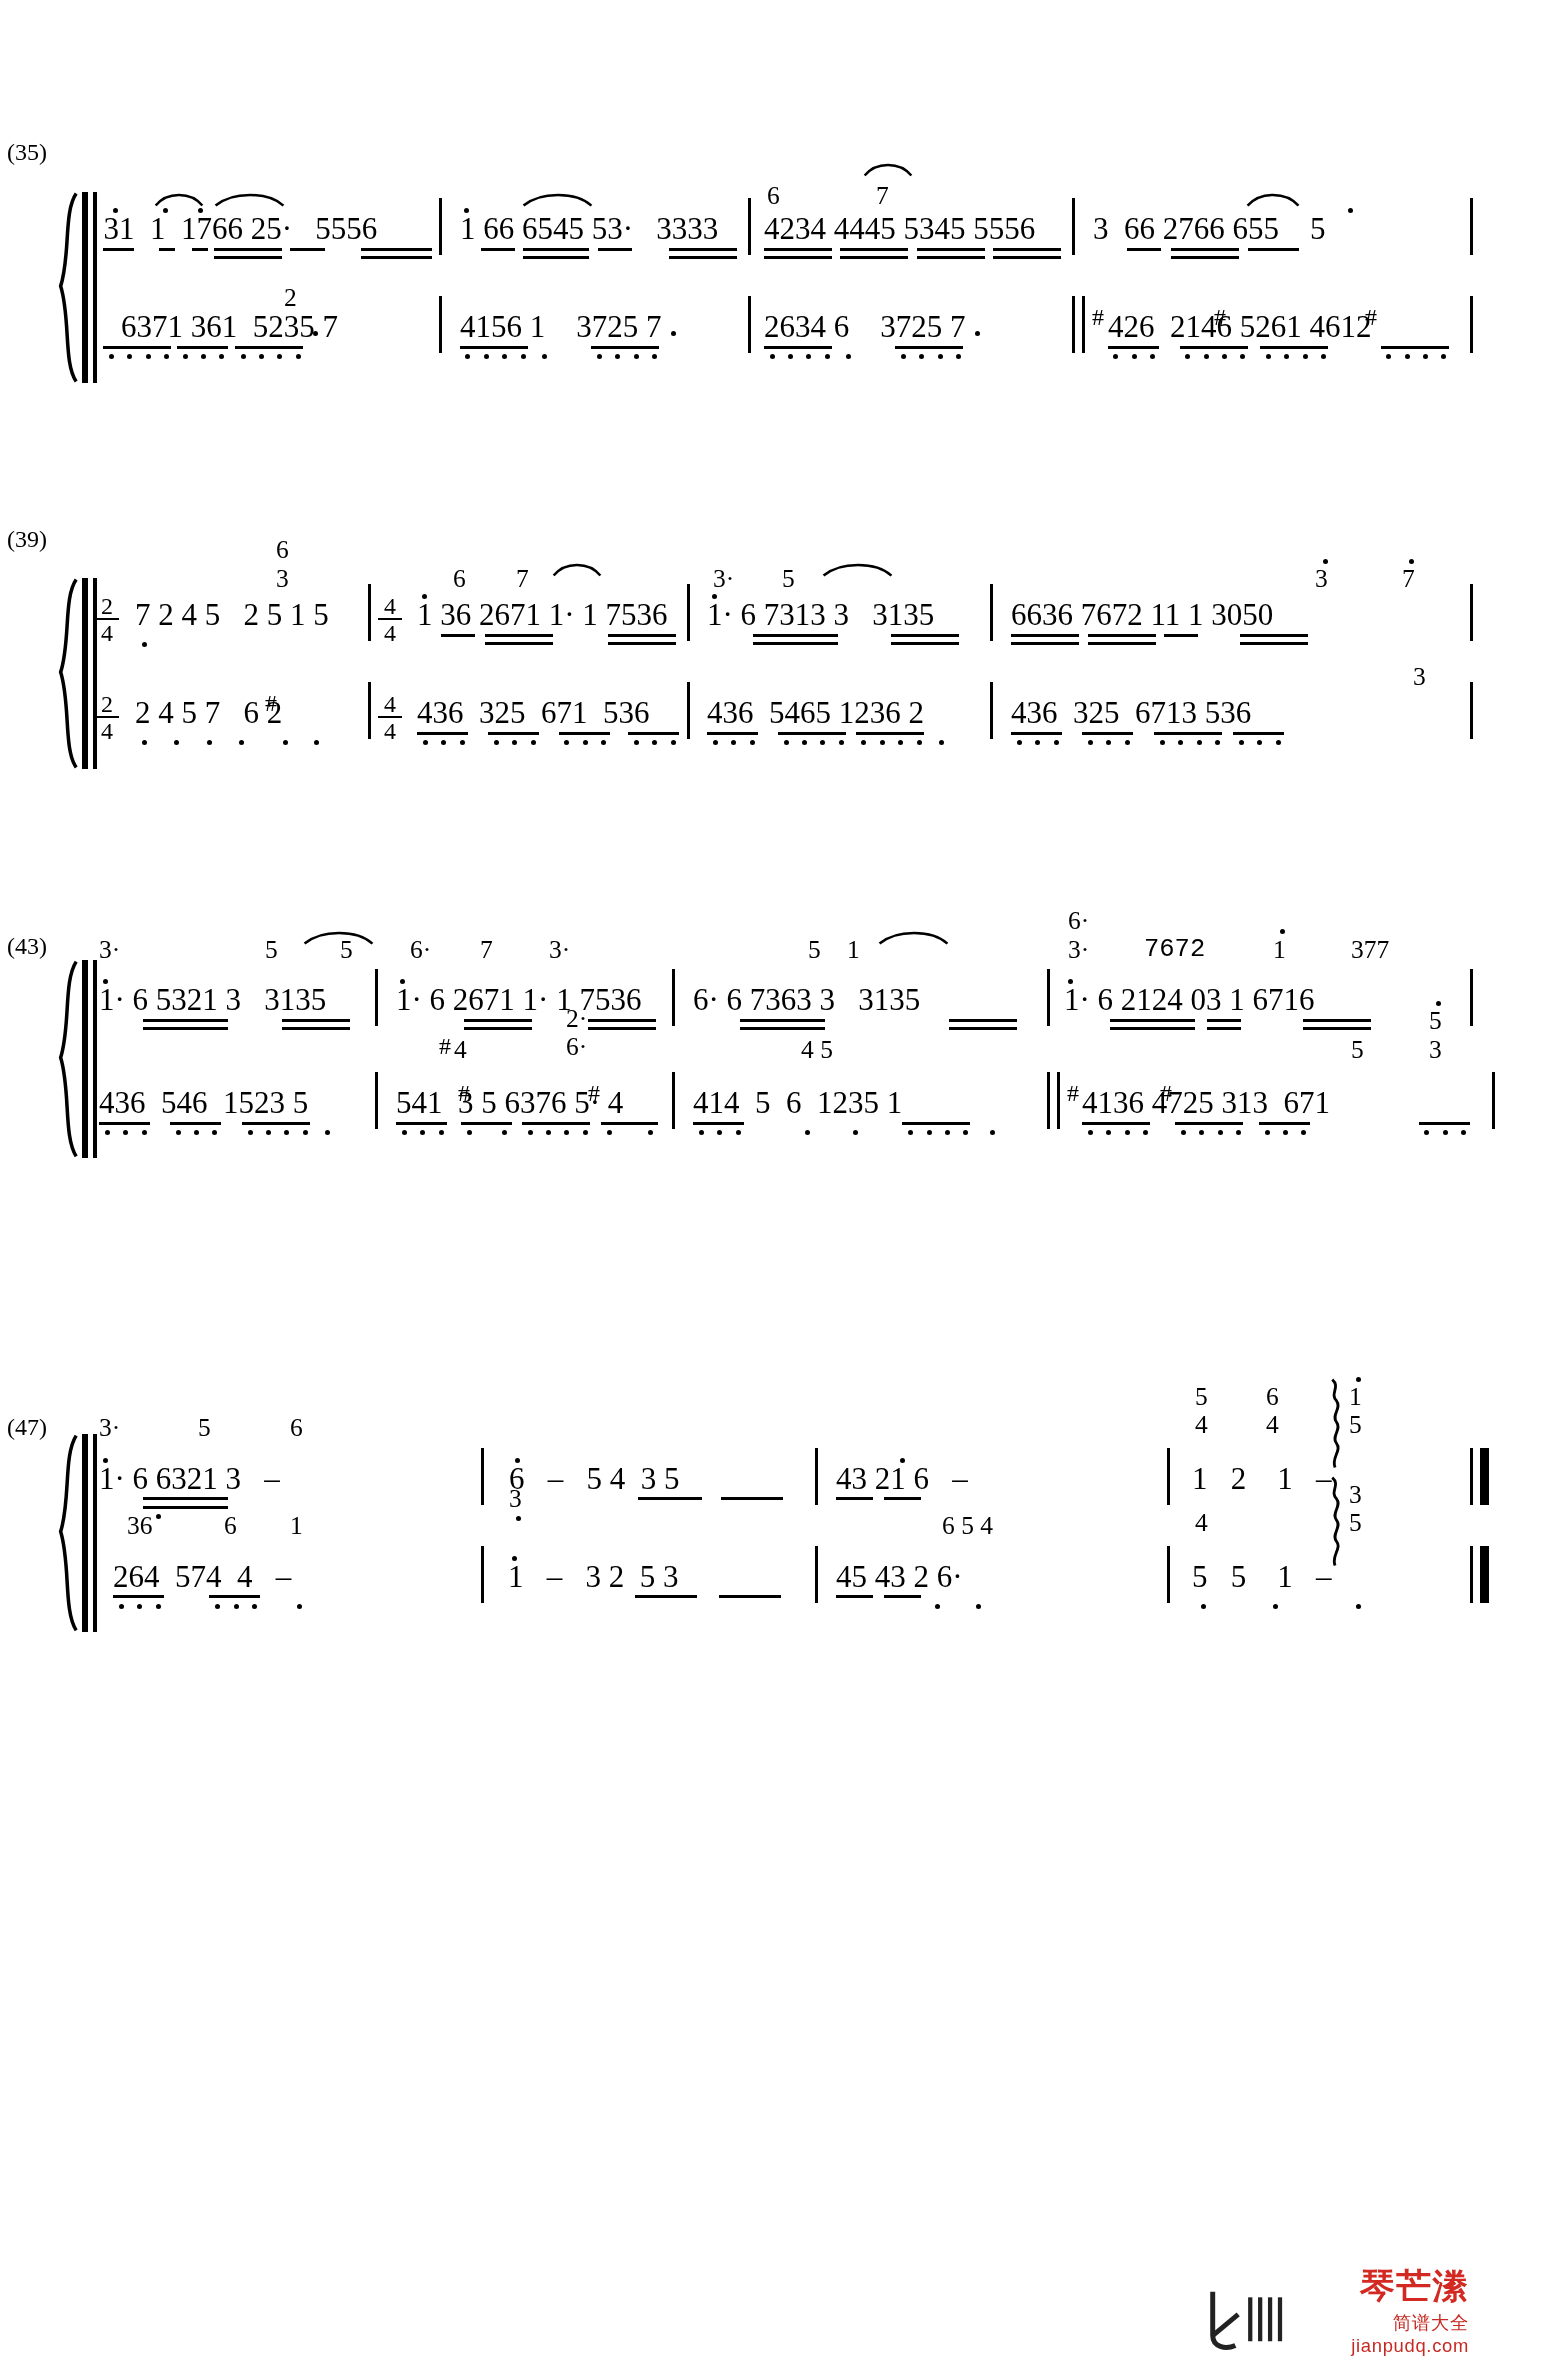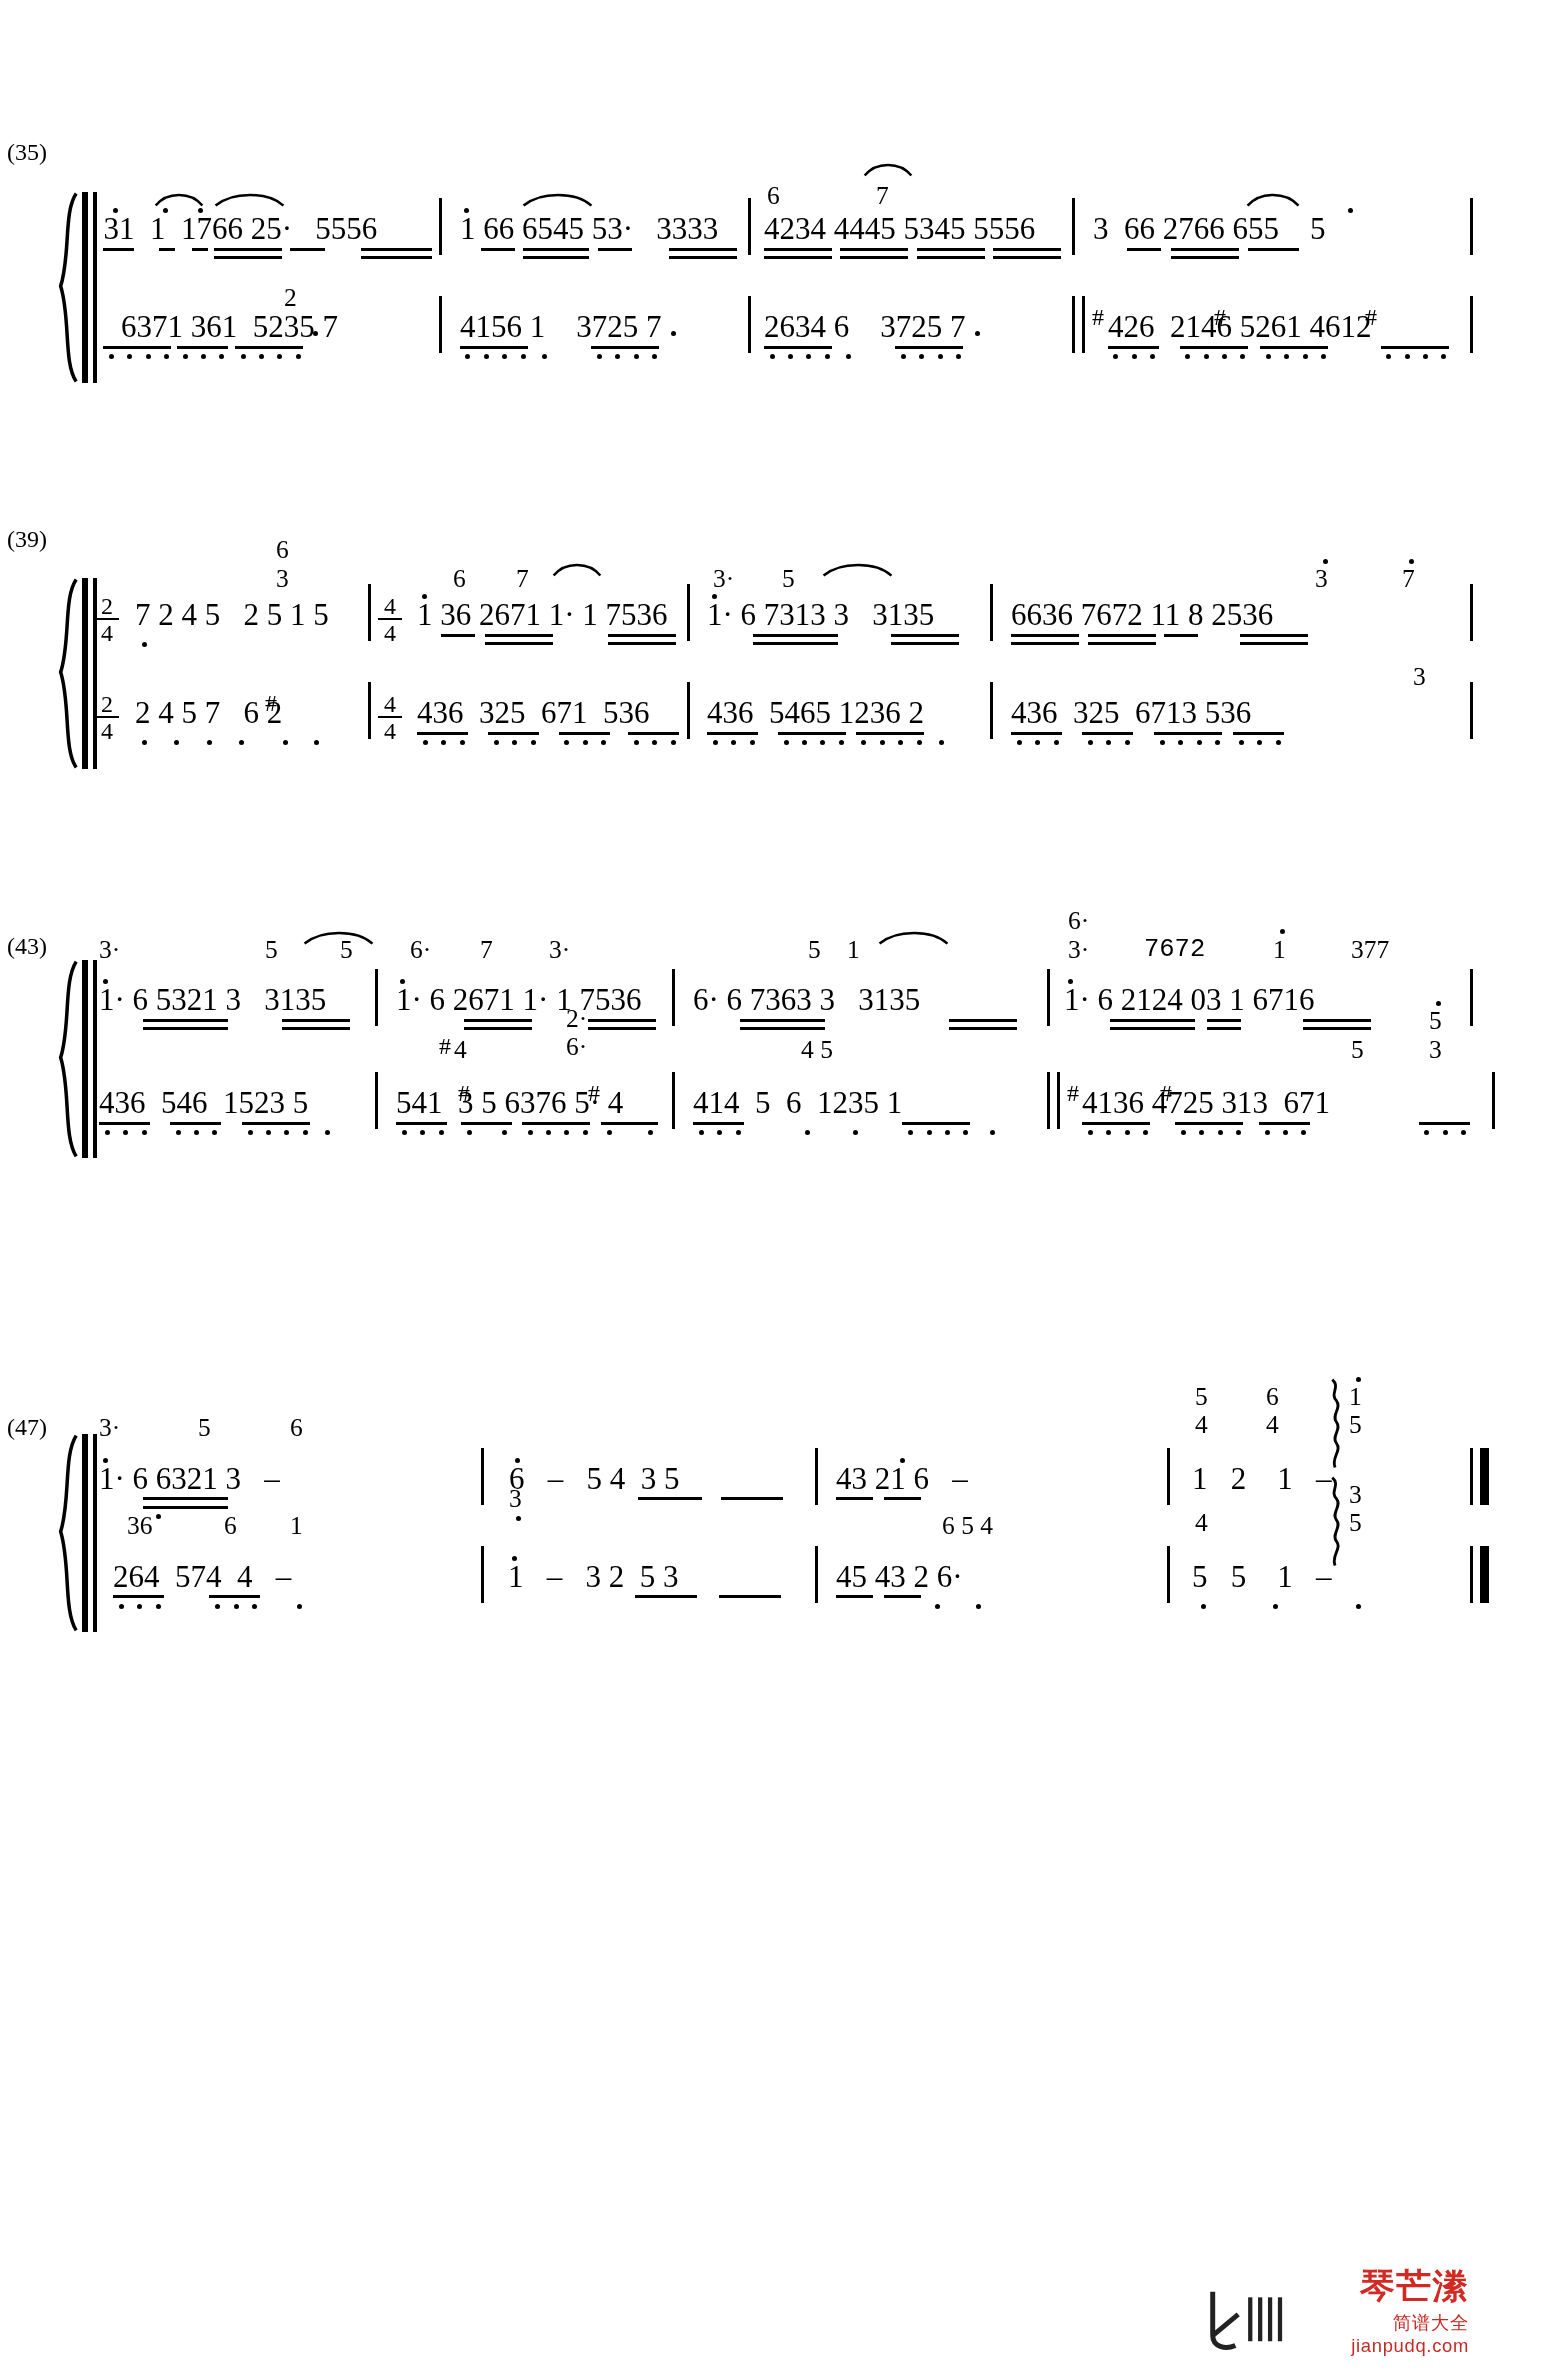--- a/index.html
+++ b/index.html
@@ -365,21 +365,21 @@
     <div class="beam" style="left:668px; top:57px; width:85px;"></div>
     <div class="beam" style="left:668px; top:65px; width:85px;"></div>
     <div class="beam" style="left:806px; top:57px; width:68px;"></div>
     <div class="beam" style="left:806px; top:65px; width:68px;"></div>
     <div class="bar" style="left:905px; top:7px; height:57px;"></div>
 
     <div class="upnum" style="left:1230px; top:-11.3px;">3</div>
     <div class="upnum" style="left:1317px; top:-11.3px;">7</div>
     <div class="udot" style="left:1238px; top:-18.4px;"></div>
     <div class="udot" style="left:1324px; top:-18.4px;"></div>
-    <div class="mcell num" style="left:926px; top:21px;">6636 7672 11 8 2536</div>
+    <div class="mcell num" style="left:926px; top:21px;">6636 7672 11 1 3050</div>
     <div class="beam" style="left:926px; top:57px; width:68px;"></div>
     <div class="beam" style="left:926px; top:65px; width:68px;"></div>
     <div class="beam" style="left:1003px; top:57px; width:68px;"></div>
     <div class="beam" style="left:1003px; top:65px; width:68px;"></div>
     <div class="beam" style="left:1079px; top:57px; width:34px;"></div>
     <div class="beam" style="left:1155px; top:57px; width:68px;"></div>
     <div class="beam" style="left:1155px; top:65px; width:68px;"></div>
     <div class="bar" style="left:1385px; top:7px; height:57px;"></div>
   </div>
 

